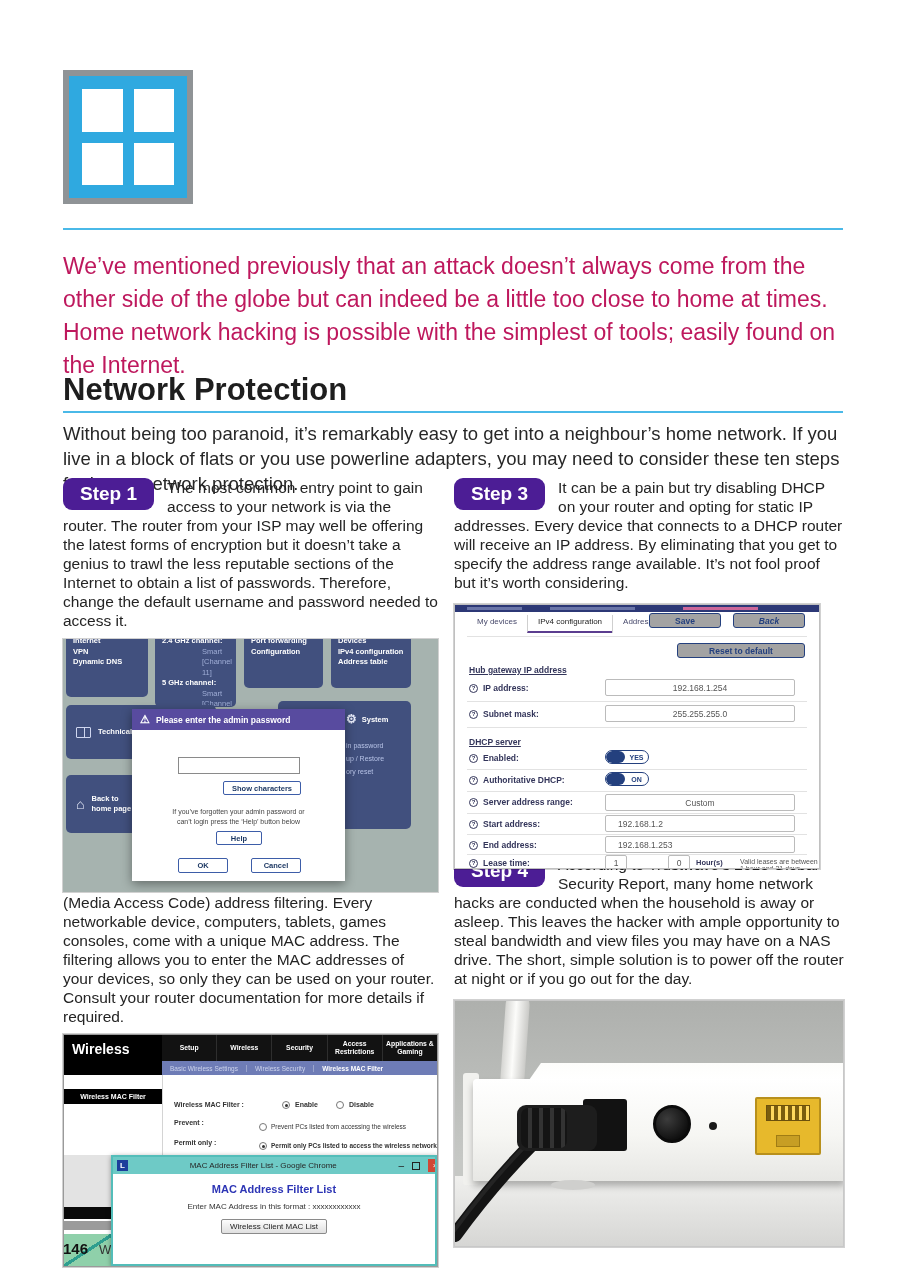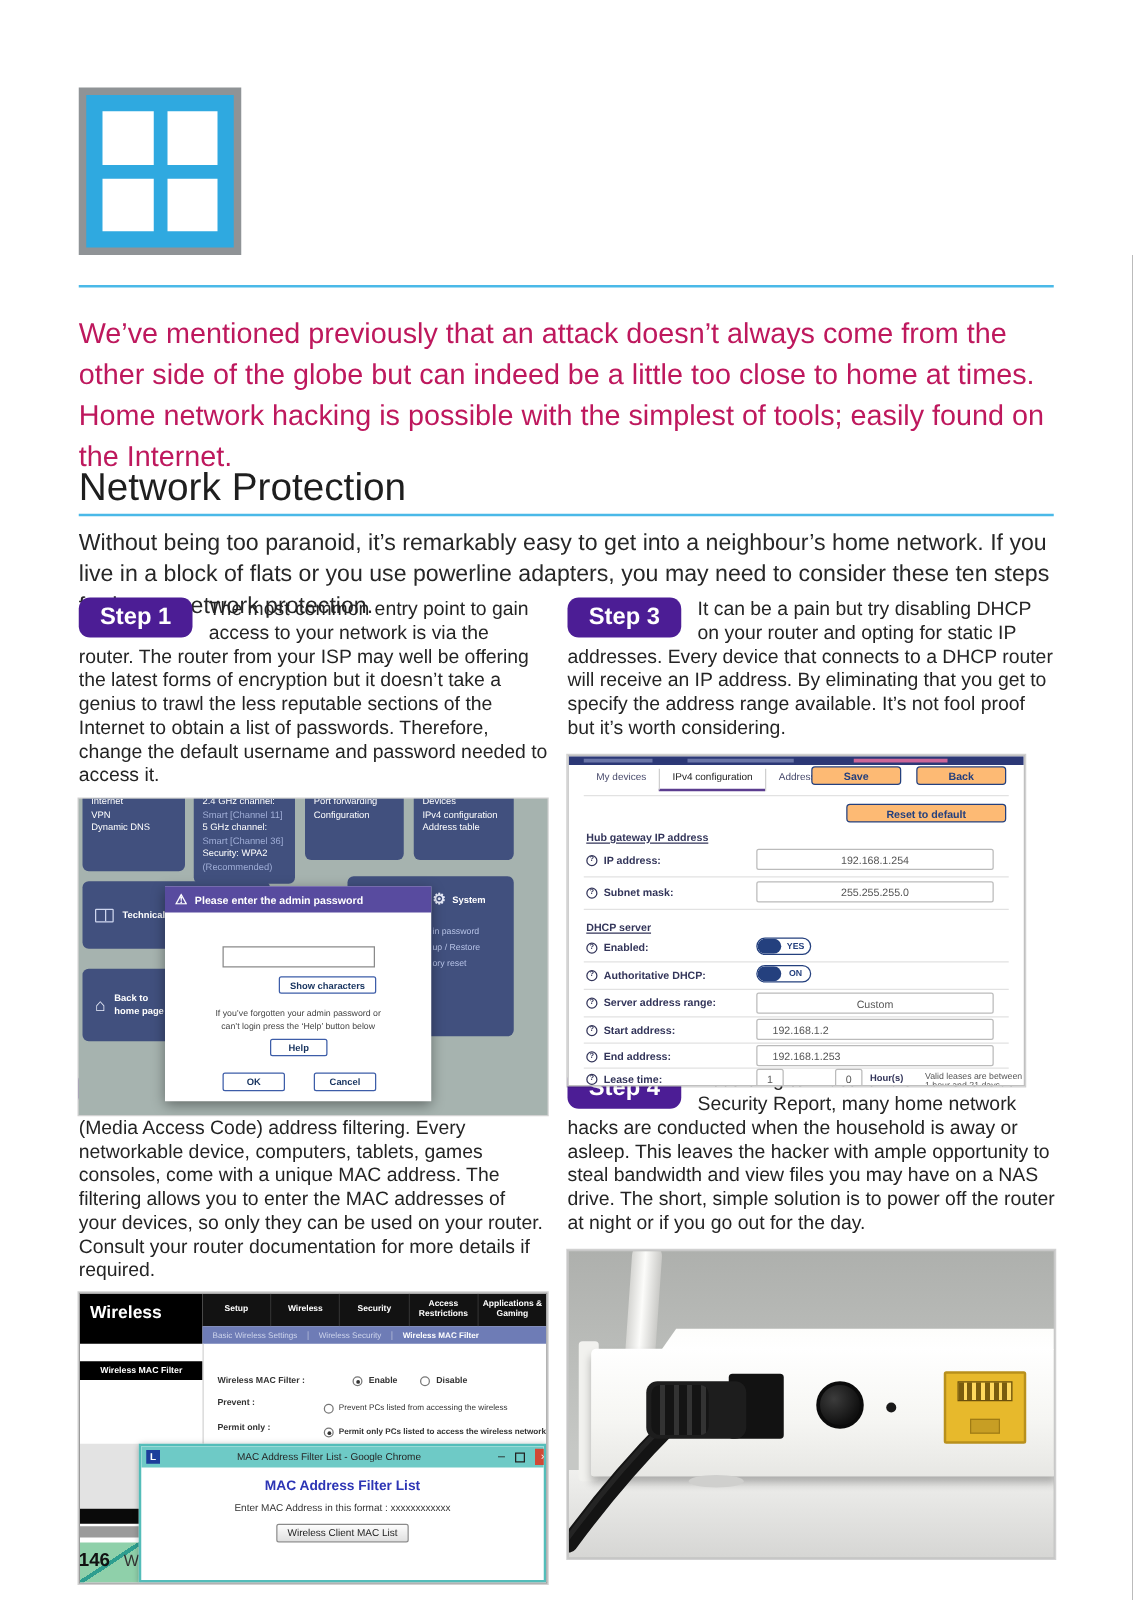--- a/index.html
+++ b/index.html
@@ -9,35 +9,35 @@
 
   
   .win-icon { position:absolute; left:63px; top:70px; width:130px; height:134px; background:#8f9396; padding:6px; }
   .win-icon-inner { width:100%; height:100%; background:#2fa9e0; padding:13px; display:grid; grid-template-columns:1fr 1fr; grid-template-rows:1fr 1fr; gap:11px; }
   .pane { background:#ffffff; }
   .page-title { position:absolute; left:228px; top:72px; font-size:54px; font-weight:bold; color:#262626; line-height:69px; letter-spacing:-1px; }
   .rule-title { position:absolute; left:63px; top:228px; width:780px; height:2px; background:#4ab9e8; }
   .intro { position:absolute; left:63px; top:250px; width:782px; font-size:23px; line-height:33px; color:#be185d; }
 
   
-  .section-heading { position:absolute; left:63px; top:372px; font-size:31px; font-weight:normal; color:#1e1e1e; }
+  .section-heading { position:absolute; left:63px; top:372px; font-size:31px; font-weight:bold; color:#1e1e1e; }
   .rule-section { position:absolute; left:63px; top:411px; width:780px; height:2px; background:#4ab9e8; }
   .section-lead { position:absolute; left:63px; top:421px; width:782px; font-size:18.5px; line-height:25px; color:#272727; }
 
   
   .steps-grid { position:absolute; left:63px; top:478px; width:781px; display:grid; grid-template-columns:375px 390px; grid-template-rows:377px auto; column-gap:16px; }
   .step-text { font-size:15.5px; line-height:19px; color:#242424; }
   .step-badge { float:left; background:#4c1d95; color:#fff; font-weight:bold; font-size:19px; padding:6px 17px 7px; border-radius:9px; margin:0 13px 5px 0; }
   .fig { position:relative; overflow:hidden; margin-top:9px; box-shadow:0 0 0 1px rgba(0,0,0,0.18); }
 
   
   .fig1 { width:375px; height:253px; background:#a6b3af; }
   .f1-card { position:absolute; background:#41507e; border-radius:5px; font-size:7.5px; line-height:10.5px; padding:5px 7px; }
-  .c-strong { color:#ffffff; font-weight:normal; }
-  .c-val { color:#9fadd6; }
+  .c-strong { color:#ffffff; font-weight:bold; }
+  .c-val { color:#9fadd6;margin-left:40px; }
   .f1-tile { position:absolute; background:#41507e; border-radius:5px; color:#fff; display:flex; align-items:center; gap:7px; padding-left:10px; font-size:7.5px; font-weight:bold; line-height:10px; }
   .book-icon { width:15px; height:11px; border:1px solid #cfd6ef; border-radius:1px; position:relative; flex:none; }
   .book-icon i { position:absolute; left:50%; top:0; bottom:0; width:1px; background:#cfd6ef; }
   .glyph { font-size:12px; color:#e8ecfa; line-height:1; flex:none; font-style:normal; }
   .sys-card { position:absolute; left:215px; top:62px; width:133px; height:128px; background:#41507e; border-radius:5px; padding-top:12px; }
   .sys-head { display:flex; align-items:center; gap:5px; padding-left:68px; color:#fff; font-size:7.5px; font-weight:bold; }
   .sys-links { margin-top:14px; padding-left:68px; }
   .sys-links div { font-size:7px; line-height:13px; color:#b6c2e6; }
   .modal { position:absolute; left:69px; top:70px; width:213px; height:172px; background:#ffffff; box-shadow:0 3px 10px rgba(0,0,0,0.4); z-index:5; }
   .modal-head { height:21px; background:#584b9f; color:#fff; font-size:8.5px; font-weight:bold; display:flex; align-items:center; gap:6px; padding:0 8px; }
@@ -48,21 +48,21 @@
 
   
   .fig3 { width:366px; height:265px; background:#ffffff; border:1px solid #c0c0c0; margin-top:12px; }
   .d-topbar { position:absolute; left:0; top:0; right:0; height:7px; background:#2c3876; }
   .d-seg { position:absolute; top:2px; height:3px; background:#6a75a8; }
   .d-seg.pink { background:#cc6699; }
   .d-tabs { position:absolute; left:12px; top:10px; display:flex; font-size:8px; color:#47496b; }
   .d-tab { padding:2px 10px 5px; }
   .d-tab + .d-tab { border-left:1px solid #cfcfcf; }
   .d-tab.active { color:#222; border-bottom:2px solid #5b3d8f; }
-  .d-btn { position:absolute; border:1.5px solid #24407e; border-radius:3px; color:#24407e; font-weight:bold; font-size:8.5px; display:flex; align-items:center; justify-content:center; background:#fdba74; height:15px; }
+  .d-btn { position:absolute; border:1.5px solid #24407e; border-radius:3px; color:#24407e; font-weight:bold; font-size:8.5px; display:flex; align-items:center; justify-content:center; background:#a3a3a3; height:15px; }
   .d-hr { position:absolute; left:12px; right:12px; height:1px; background:#e2e2e2; }
   .d-sect { position:absolute; left:14px; font-size:8.5px; font-weight:bold; color:#33355a;text-decoration:underline; }
   .d-row-label { position:absolute; left:14px; display:flex; align-items:center; gap:5px; font-size:8.5px; font-weight:bold; color:#33355a; }
   .q-icon { width:9px; height:9px; border:1px solid #33355a; border-radius:50%; font-size:6px; font-weight:bold; display:flex; align-items:center; justify-content:center; color:#33355a; flex:none; font-style:normal; }
   .d-input { position:absolute; left:150px; width:190px; height:17px; border:1px solid #bbb; border-radius:2px; font-size:8.5px; color:#555; display:flex; align-items:center; justify-content:center; background:#fff; }
   .d-input.left { justify-content:flex-start; padding-left:12px; }
   .d-input.small { width:22px; height:15px; justify-content:center; }
   .toggle { position:absolute; left:150px; width:44px; height:14px; border:1.5px solid #24407e; border-radius:8px; background:#fff; display:flex; overflow:hidden; }
   .toggle .knob { width:19px; background:#24407e; border-radius:6px; }
   .toggle .t-label { flex:1; font-size:7px; font-weight:bold; color:#24407e; display:flex; align-items:center; justify-content:center; }
@@ -233,21 +233,21 @@
           <span class="d-seg" style="left:12px;width:55px;"></span>
           <span class="d-seg" style="left:95px;width:85px;"></span>
           <span class="d-seg pink" style="left:228px;width:75px;"></span>
         </div>
         <div class="d-tabs">
           <div class="d-tab">My devices</div>
           <div class="d-tab active">IPv4 configuration</div>
           <div class="d-tab">Address table</div>
         </div>
         <div class="d-btn" style="top:8px;right:98px;width:72px;">Save</div>
-        <div class="d-btn" style="top:8px;right:14px;width:72px;">Back</div>
+        <div class="d-btn" style="top:8px;right:14px;width:72px;font-style:italic;">Back</div>
         <div class="d-hr" style="top:31px;"></div>
         <div class="d-btn" style="top:38px;right:14px;width:128px;">Reset to default</div>
 
         <div class="d-sect" style="top:60px;">Hub gateway IP address</div>
         <div class="d-row-label" style="top:78px;">
           <i class="q-icon">?</i>
           <span>IP address:</span>
         </div>
         <div class="d-input" style="top:74px;">192.168.1.254</div>
         <div class="d-hr" style="top:96px;"></div>

